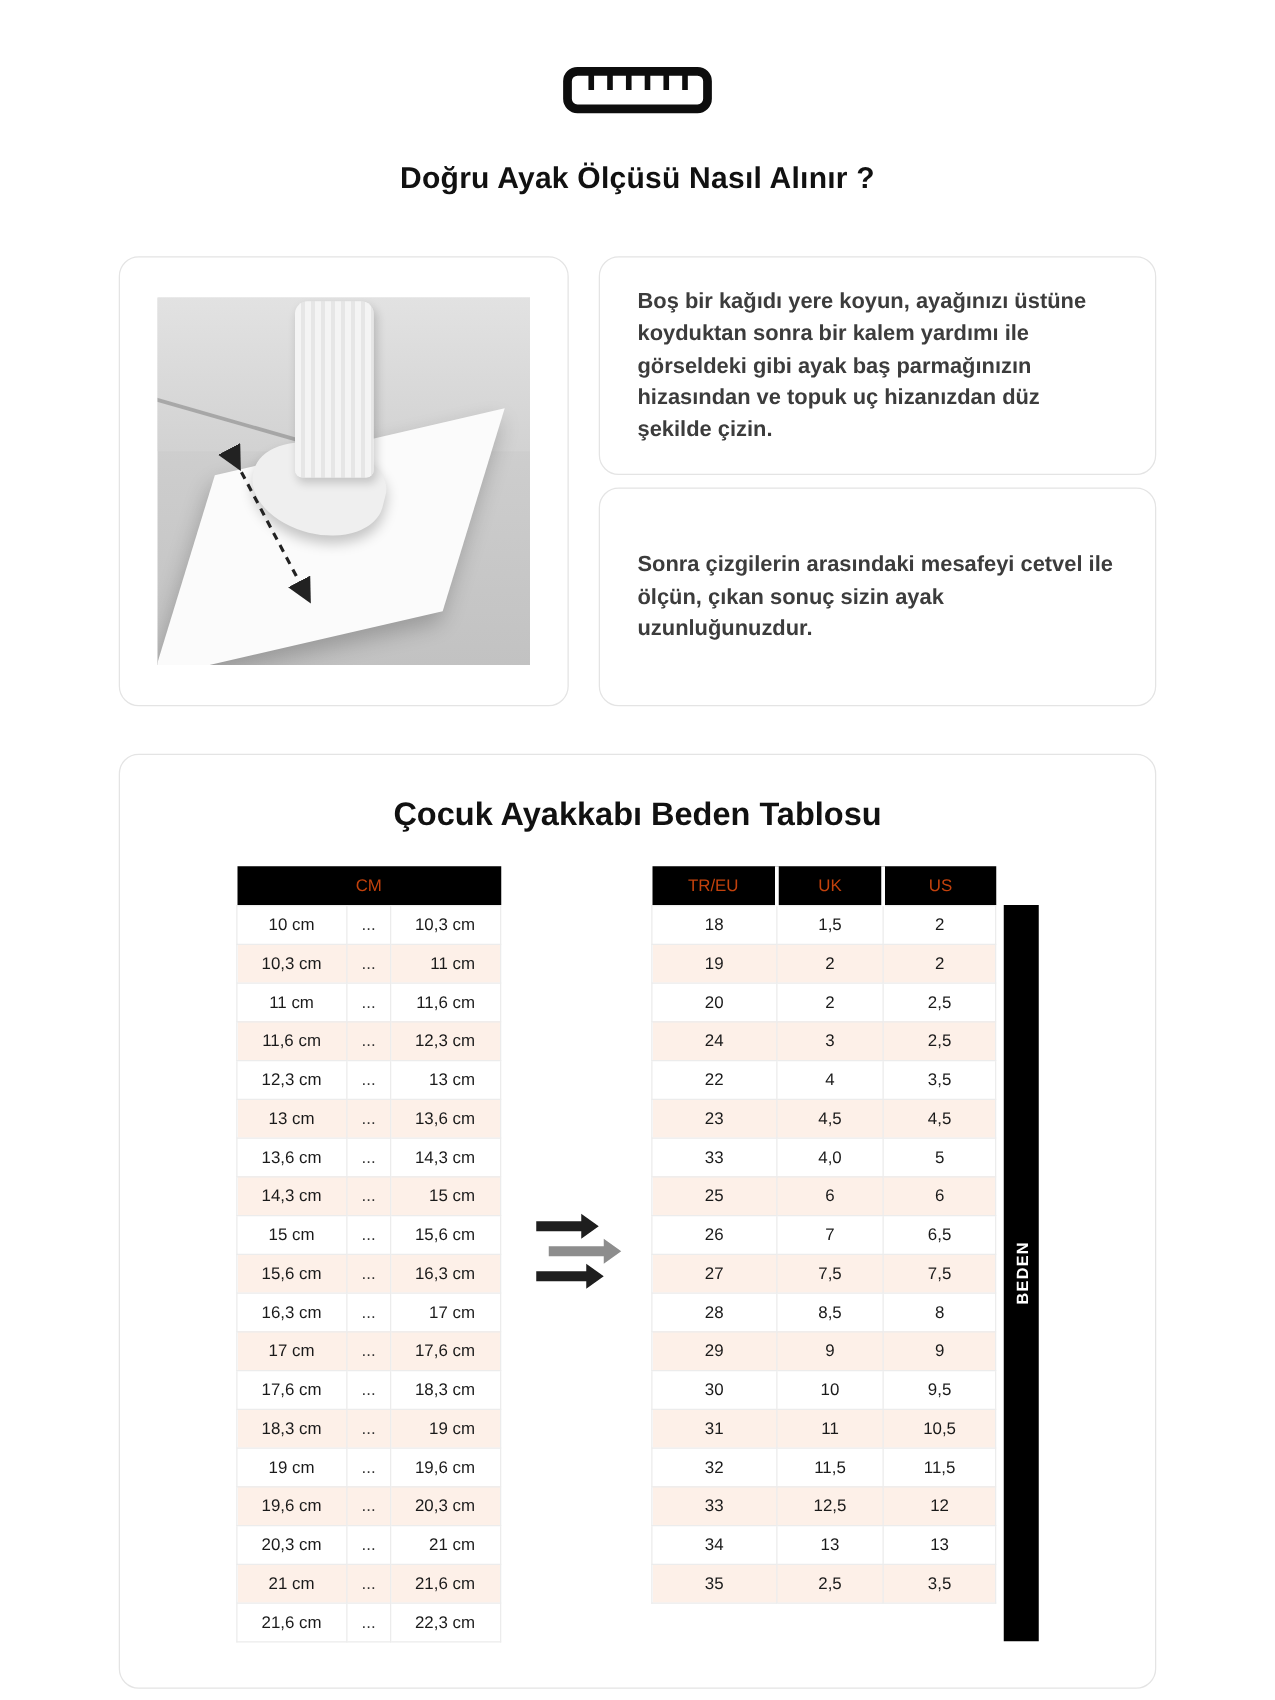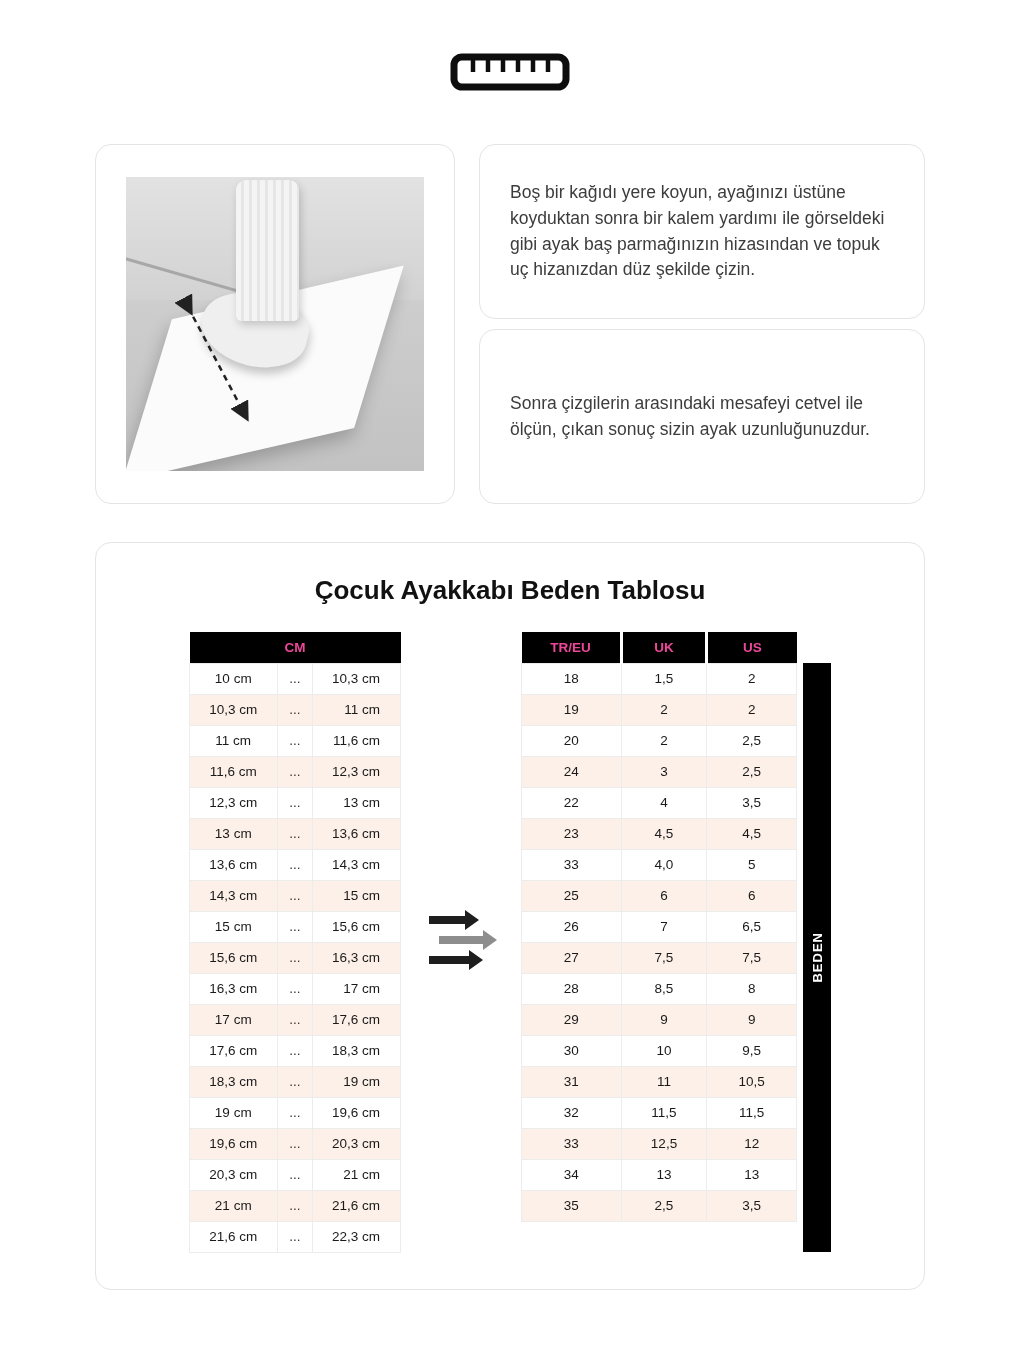--- a/index.html
+++ b/index.html
@@ -10,38 +10,38 @@
   
   .top { text-align: center; padding-top: 52px; }
   .ruler-wrap { display: inline-block; }
   .page-title { font-size: 24px; font-weight: bold; color: #111; margin-top: 32px; letter-spacing: .2px; }
 
   
   .info-section { display: flex; gap: 24px; padding: 0 95px; margin-top: 48px; height: 360px; }
   .card { border: 1px solid #e4e4e4; border-radius: 16px; background: #fff; }
   .photo-card { width: 360px; flex: 0 0 360px; height: 360px; padding: 32px 30px; }
   .text-col { flex: 1; display: flex; flex-direction: column; gap: 10px; }
-  .text-card { flex: 1; display: flex; align-items: center; padding: 20px 30px; font-size: 17.5px; line-height: 1.48; color: #3c3c3c; }
+  .text-card { flex: 1; display: flex; align-items: center; padding: 20px 30px; font-size: 17.5px; line-height: 1.48; color: #3c3c3c; font-weight: bold; }
 
   
   .photo { position: relative; width: 100%; height: 294px; background: linear-gradient(180deg, #d9d9d9 0%, #cdcdcd 45%, #c2c2c2 100%); overflow: hidden; }
   .photo .wall { position: absolute; top: 0; left: 0; right: 0; height: 42%; background: linear-gradient(180deg, #e2e2e2, #d2d2d2); }
   .photo .wall-corner { position: absolute; left: -30px; top: 36%; width: 80%; height: 3px; background: rgba(110,110,110,.45); transform: rotate(16deg); }
   .photo .paper { position: absolute; left: 6%; top: 42%; width: 80%; height: 50%; background: #fbfbfb; transform: rotate(-13deg) skewX(-30deg); box-shadow: 0 8px 16px rgba(0,0,0,.22); }
   .photo .sock-leg { position: absolute; left: 37%; top: 1%; width: 21%; height: 48%; background: repeating-linear-gradient(90deg, #f4f4f4 0 5px, #e6e6e6 5px 8px); border-radius: 10px 10px 6px 6px; box-shadow: 2px 4px 8px rgba(0,0,0,.18); }
   .photo .sock-foot { position: absolute; left: 25%; top: 40%; width: 36%; height: 24%; background: #efefef; border-radius: 48% 38% 50% 52%; transform: rotate(14deg); box-shadow: 2px 6px 10px rgba(0,0,0,.22); }
   .photo svg.measure { position: absolute; inset: 0; }
 
   
   .size-card { margin: 38px 95px 0; border: 1px solid #e4e4e4; border-radius: 16px; padding: 26px 0 36px; }
   .size-title { text-align: center; font-size: 26px; font-weight: bold; color: #111; margin: 6px 0 26px; }
   .tables { display: flex; justify-content: center; align-items: flex-start; }
 
   table { border-collapse: collapse; font-size: 13.5px; color: #1a1a1a; }
-  th { background: #000; color: #ec4899; height: 31px; font-weight: bold; font-size: 13.5px; text-align: center; }
+  th { background: #000; color: #c2410c; height: 31px; font-weight: normal; font-size: 13.5px; text-align: center; }
   td { height: 31px; border: 1px solid #ececec; text-align: center; background-clip: padding-box; }
   tbody tr:nth-child(even) td { background-color: #fdf0e8; }
 
   .cm-table { width: 212px; }
   .cm-table td:nth-child(1) { width: 88px; }
   .cm-table td:nth-child(2) { width: 36px; color: #333; }
   .cm-table td:nth-child(3) { width: 88px; text-align: right; padding-right: 20px; }
 
   .size-table { width: 276px; }
   .size-table th + th { border-left: 3px solid #fff; }
@@ -66,20 +66,21 @@
         <g stroke="#0d0d0d" stroke-width="4.5">
           <line x1="23" y1="8" x2="23" y2="20"></line>
           <line x1="38" y1="8" x2="38" y2="20"></line>
           <line x1="53" y1="8" x2="53" y2="20"></line>
           <line x1="68" y1="8" x2="68" y2="20"></line>
           <line x1="83" y1="8" x2="83" y2="20"></line>
           <line x1="98" y1="8" x2="98" y2="20"></line>
         </g>
       </svg>
     </span>
+    <div class="page-title">Doğru Ayak Ölçüsü Nasıl Alınır ?</div>
   </div>
 
   <div class="info-section">
     <div class="card photo-card">
       <div class="photo">
         <div class="wall"></div>
         <div class="wall-corner"></div>
         <div class="paper"></div>
         <div class="sock-foot"></div>
         <div class="sock-leg"></div>

